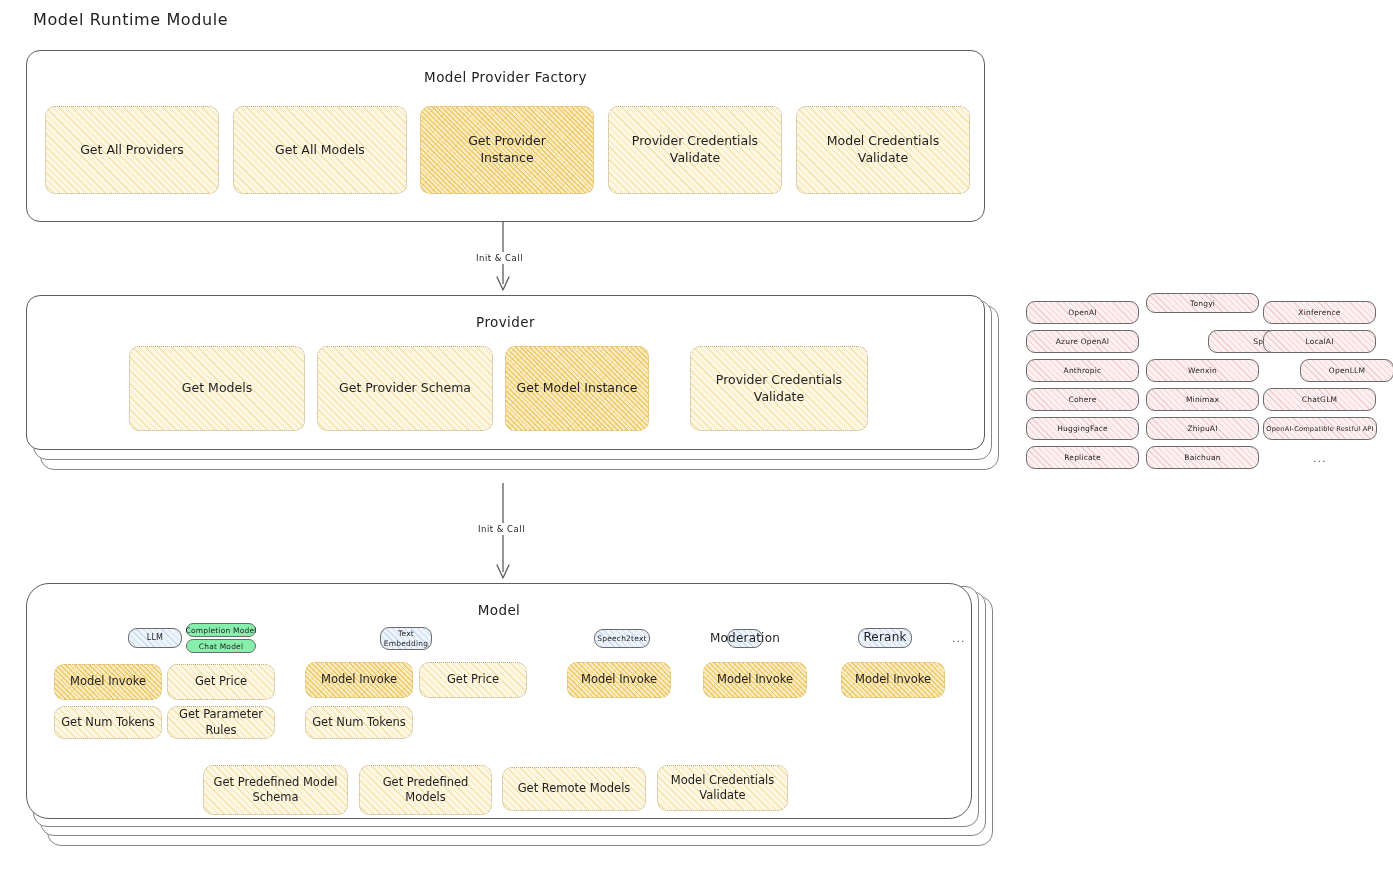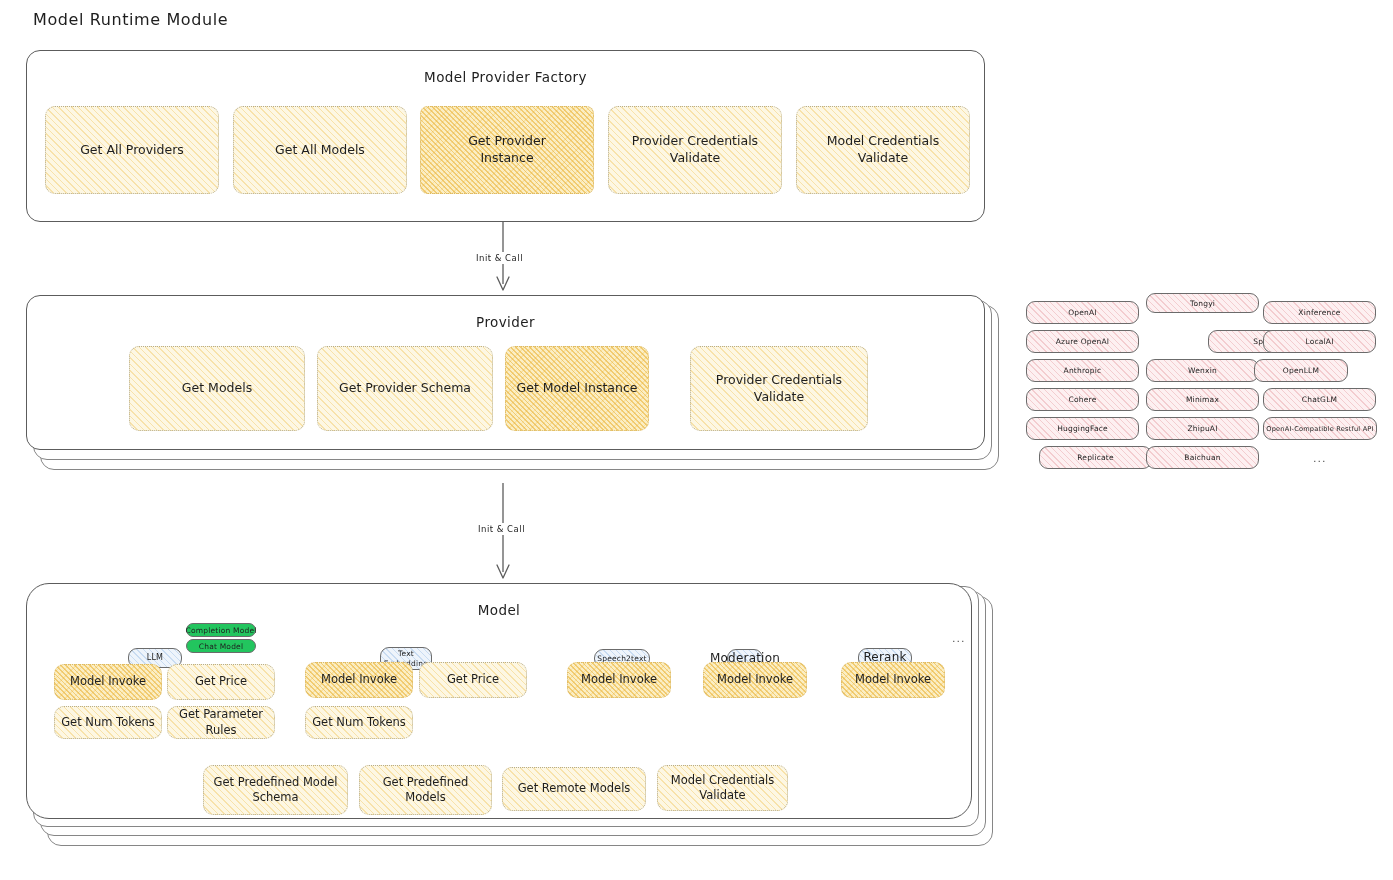--- a/index.html
+++ b/index.html
@@ -130,26 +130,25 @@
     letter-spacing: .2px;
     color: #1e1e1e;
     background-color: #eef4fb;
     background-image:
       repeating-linear-gradient(45deg,
         rgba(140,180,226,.38) 0px,
         rgba(140,180,226,.38) 1px,
         rgba(140,180,226,0) 1px,
         rgba(140,180,226,0) 4.4px);
     padding: 1px 3px;
-    margin-top: 20px;
   }
   .wbadge {
     border: 1.2px solid #6b6b6b;
     border-radius: 9px;
-    background: #22c55e;
+    background: #86efac;
     display: flex;
     align-items: center;
     justify-content: center;
     text-align: center;
     font-size: 7.5px;
     letter-spacing: .2px;
     color: #1e1e1e;
     padding: 0 3px;
     white-space: nowrap;
   }
@@ -181,21 +180,21 @@
 <div id="canvas">
 
   <div class="abs" id="page-title">Model Runtime Module</div>
 
   <div class="abs card" id="factory-card" style="left:26px; top:50px; width:959px; height:172px;">
     <div class="card-title">Model Provider Factory</div>
   </div>
   <div id="factory-boxes">
       <div class="abs hbox fs13" style="left: 45px; top: 106px; width: 174px; height: 88px;">Get All Providers</div>
       <div class="abs hbox fs13" style="left: 233px; top: 106px; width: 174px; height: 88px;">Get All Models</div>
-      <div class="abs hbox fs13 hot" style="left: 420px; top: 106px; width: 174px; height: 88px; border-radius: 8px;">Get Provider<br>Instance</div>
+      <div class="abs hbox fs13 hot" style="left: 420px; top: 106px; width: 174px; height: 88px;">Get Provider<br>Instance</div>
       <div class="abs hbox fs13" style="left: 608px; top: 106px; width: 174px; height: 88px;">Provider Credentials<br>Validate</div>
       <div class="abs hbox fs13" style="left: 796px; top: 106px; width: 174px; height: 88px;">Model Credentials<br>Validate</div>
     </div>
 
   <svg class="abs" style="left:470px; top:222px; width:66px; height:73px;" viewBox="0 0 66 73">
     <path d="M33 0 L33 62" stroke="#5c5c5c" stroke-width="1.3" fill="none"></path>
     <path d="M27 55 L33 68 L39 55" stroke="#5c5c5c" stroke-width="1.3" fill="none" stroke-linecap="round" stroke-linejoin="round"></path>
   </svg>
   <div class="conn-label" style="left:472px; top:252px;">Init &amp; Call</div>
 
@@ -210,30 +209,30 @@
       <div class="abs hbox fs13 hot" style="left: 505px; top: 346px; width: 144px; height: 85px;">Get Model Instance</div>
       <div class="abs hbox fs13" style="left: 690px; top: 346px; width: 178px; height: 85px;">Provider Credentials<br>Validate</div>
     </div>
 
   <div id="provider-list">
       <div class="abs pchip" style="left: 1026px; top: 301px; width: 113px; height: 23px;">OpenAI</div>
       <div class="abs pchip" style="left: 1026px; top: 330px; width: 113px; height: 23px;">Azure OpenAI</div>
       <div class="abs pchip" style="left: 1026px; top: 359px; width: 113px; height: 23px;">Anthropic</div>
       <div class="abs pchip" style="left: 1026px; top: 388px; width: 113px; height: 23px;">Cohere</div>
       <div class="abs pchip" style="left: 1026px; top: 417px; width: 113px; height: 23px;">HuggingFace</div>
-      <div class="abs pchip" style="left: 1026px; top: 446px; width: 113px; height: 23px; margin-left: 13px;">Replicate</div>
+      <div class="abs pchip" style="left: 1026px; top: 446px; width: 113px; height: 23px;">Replicate</div>
       <div class="abs pchip" style="left: 1146px; top: 293px; width: 113px; height: 20px;">Tongyi</div>
       <div class="abs pchip" style="left: 1208px; top: 330px; width: 113px; height: 23px;">Spark</div>
       <div class="abs pchip" style="left: 1146px; top: 359px; width: 113px; height: 23px;">Wenxin</div>
       <div class="abs pchip" style="left: 1146px; top: 388px; width: 113px; height: 23px;">Minimax</div>
       <div class="abs pchip" style="left: 1146px; top: 417px; width: 113px; height: 23px;">ZhipuAI</div>
       <div class="abs pchip" style="left: 1146px; top: 446px; width: 113px; height: 23px;">Baichuan</div>
       <div class="abs pchip" style="left: 1263px; top: 301px; width: 113px; height: 23px;">Xinference</div>
       <div class="abs pchip" style="left: 1263px; top: 330px; width: 113px; height: 23px;">LocalAI</div>
-      <div class="abs pchip" style="left: 1254px; top: 359px; width: 94px; height: 23px;">OpenLLM</div>
+      <div class="abs pchip" style="left: 1300px; top: 359px; width: 94px; height: 23px;">OpenLLM</div>
       <div class="abs pchip" style="left: 1263px; top: 388px; width: 113px; height: 23px;">ChatGLM</div>
       <div class="abs pchip" style="font-size: 6.6px; left: 1263px; top: 417px; width: 114px; height: 23px;">OpenAI-Compatible Restful API</div>
       <div class="ellipsis" style="left: 1313px; top: 452px;">...</div>
     </div>
 
   <svg class="abs" style="left:470px; top:483px; width:66px; height:100px;" viewBox="0 0 66 100">
     <path d="M33 0 L33 89" stroke="#5c5c5c" stroke-width="1.3" fill="none"></path>
     <path d="M27 82 L33 95 L39 82" stroke="#5c5c5c" stroke-width="1.3" fill="none" stroke-linecap="round" stroke-linejoin="round"></path>
   </svg>
   <div class="conn-label" style="left:474px; top:523px;">Init &amp; Call</div>

